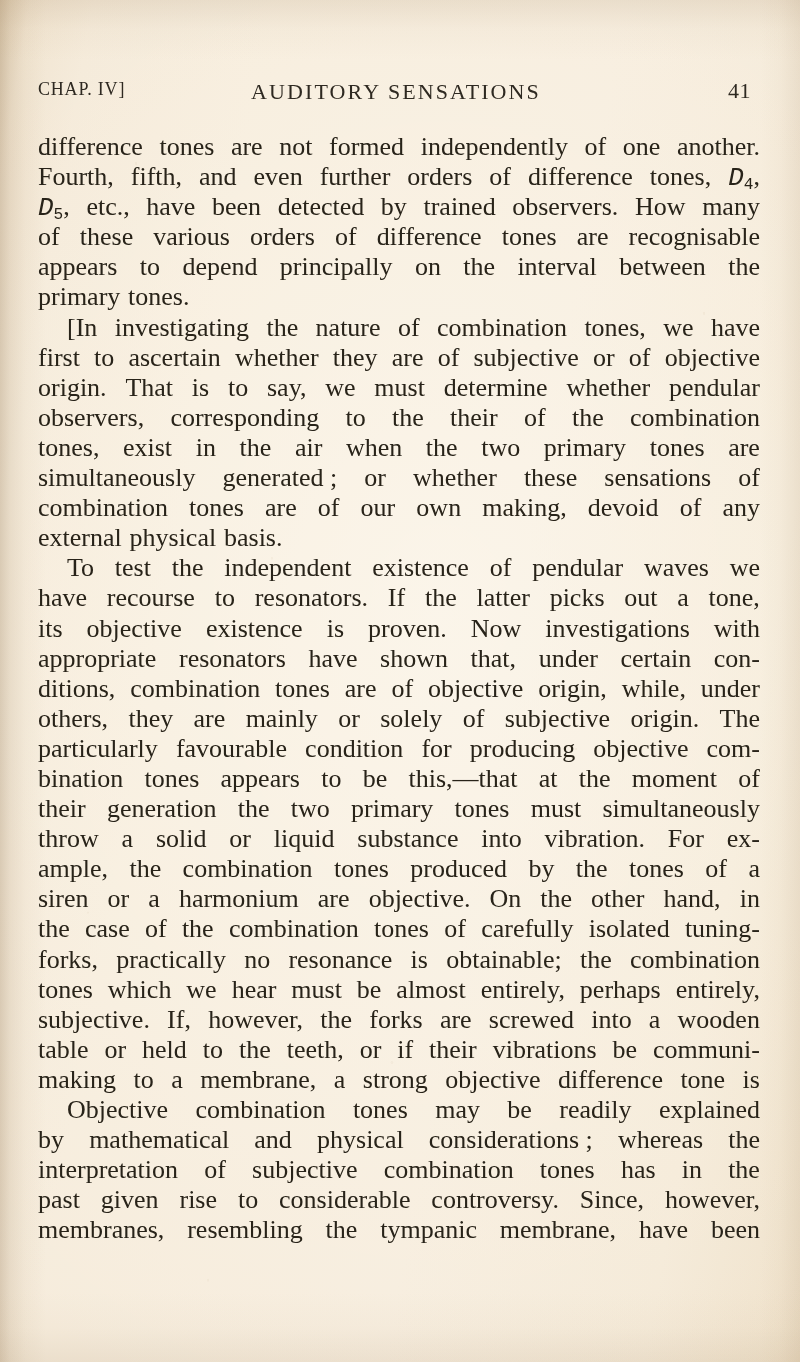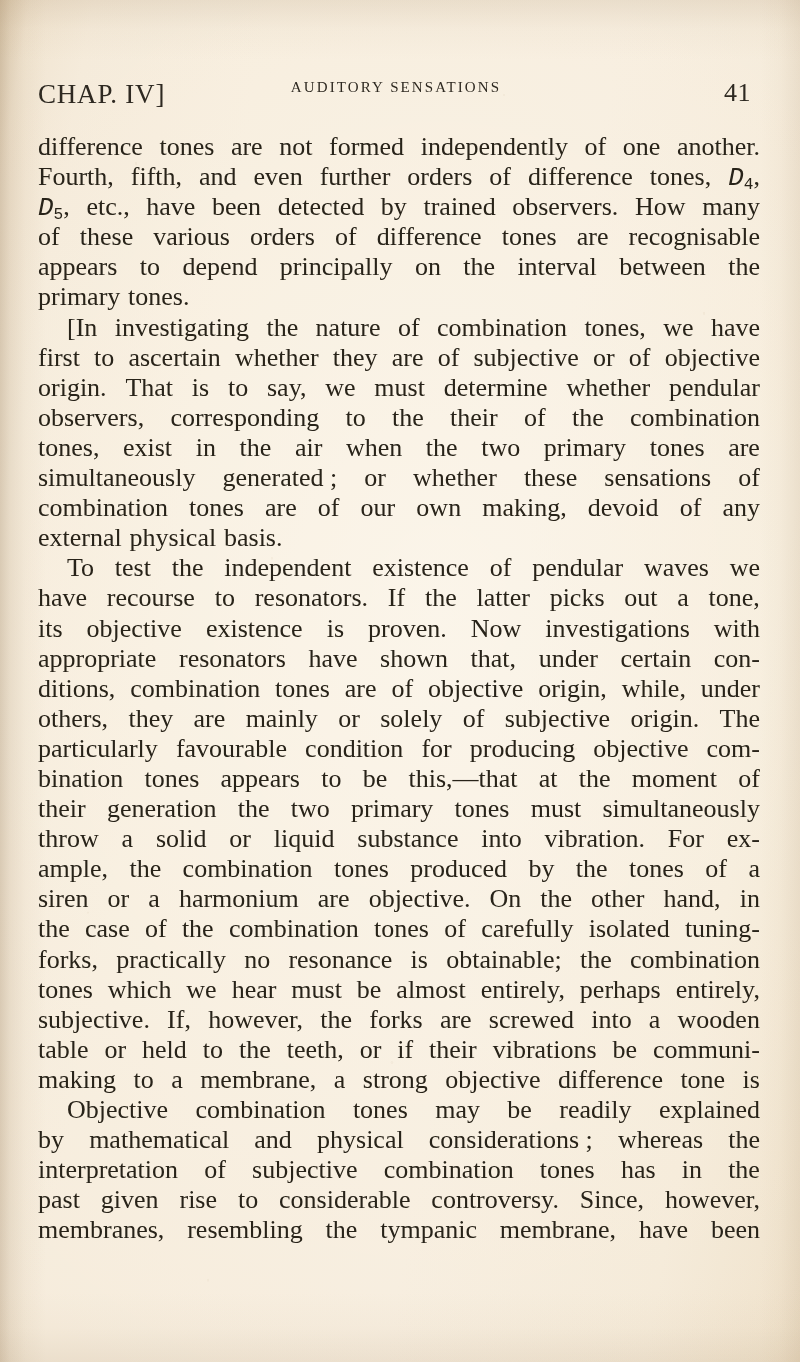--- a/index.html
+++ b/index.html
@@ -114,38 +114,38 @@
     height: 30px;
     color: #2e2921;
     font-size: 20.5px;
   }
   #runhead .chap {
     position: absolute;
     left: 0;
     top: 0;
     letter-spacing: 0.8px;
     font-variant: small-caps;
-    font-size: 27px;
+    font-size: 18px;
   }
   #runhead .title {
     position: absolute;
     left: 0;
     right: 0;
     top: 0;
     text-align: center;
     letter-spacing: 2.1px;
     font-variant: small-caps;
-    font-size: 15px;
+    font-size: 22px;
     padding-right: 6px;
   }
   #runhead .folio {
     position: absolute;
     right: 9px;
     top: -1px;
-    font-size: 26px;
+    font-size: 22px;
     letter-spacing: 0.5px;
   }
 
   
   #body {
     position: absolute;
     left: 0;
     top: 132px;
     width: 722px;
     color: #282319;

